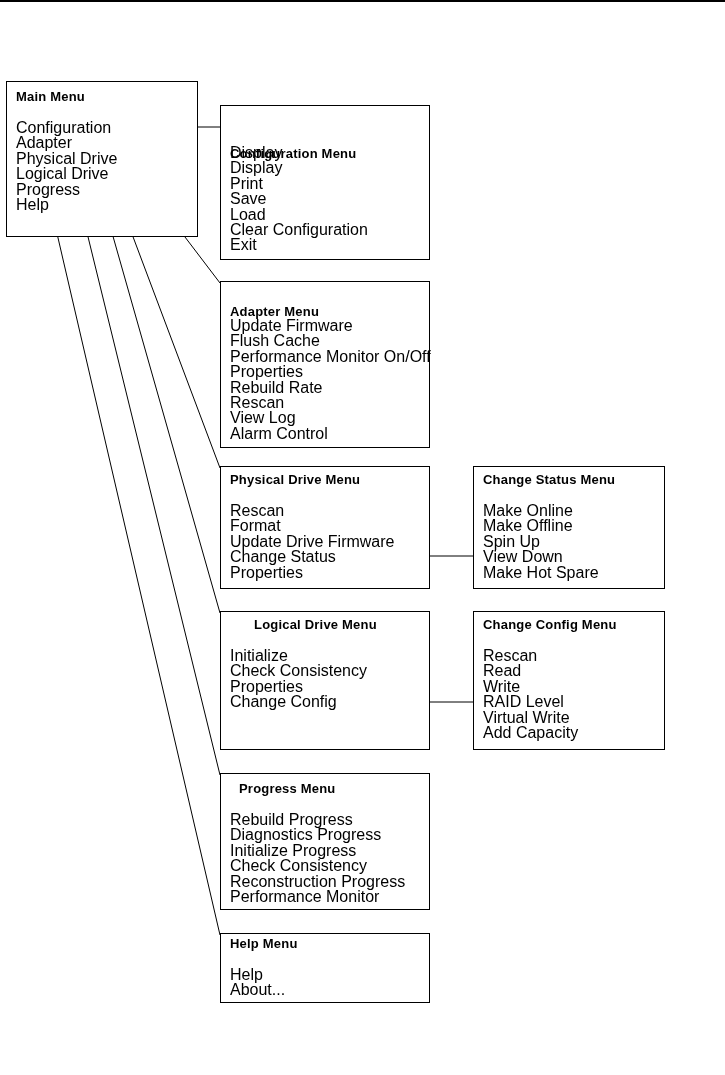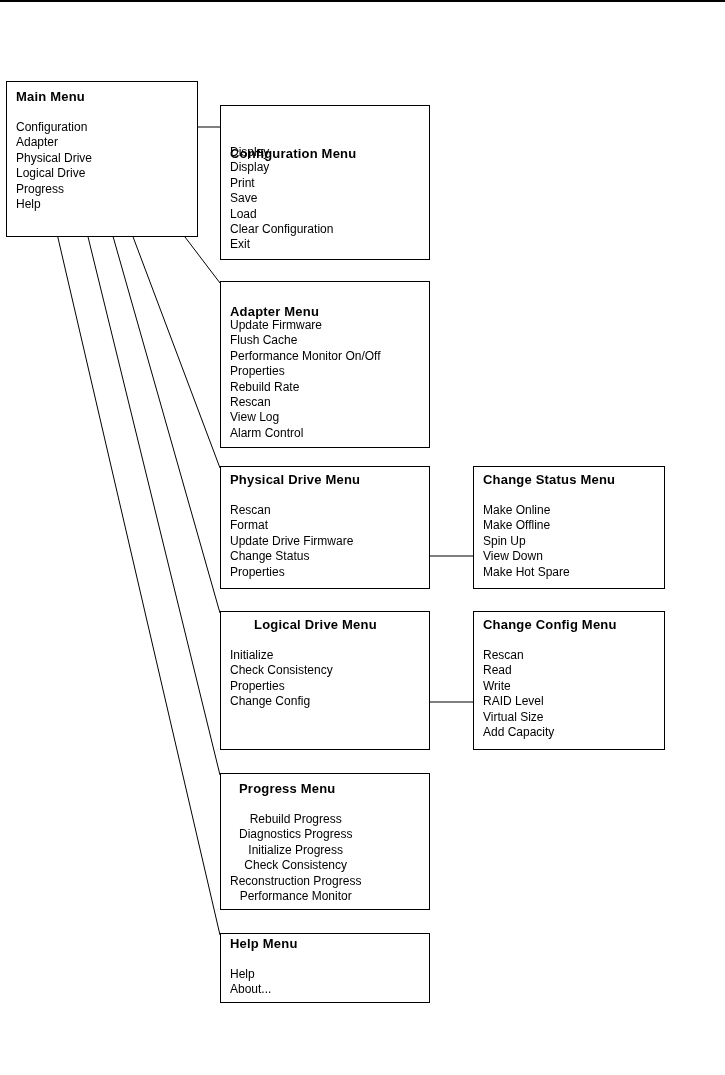--- a/index.html
+++ b/index.html
@@ -44,21 +44,21 @@
   .menu-title {
     position: absolute;
     font-size: 13px;
     font-weight: bold;
     letter-spacing: 0.2px;
     white-space: nowrap;
     line-height: 14px;
   }
   .menu-items {
     position: absolute;
-    font-size: 12px;
+    font-size: 16px;
     font-weight: normal;
     line-height: 15.4px;
     white-space: nowrap;
   }
   .menu-item {
     display: block;
     white-space: nowrap;
   }
 </style>
 </head>
@@ -139,26 +139,26 @@
         <span class="menu-item">Properties</span>
         <span class="menu-item">Change Config</span>
       </div>
       <div class="menu-box" style="left: 473px; top: 611px; width: 192px; height: 139px;"></div>
       <div class="menu-title" style="left: 483px; top: 618px;">Change Config Menu</div>
       <div class="menu-items" style="left: 483px; top: 648px;">
         <span class="menu-item">Rescan</span>
         <span class="menu-item">Read</span>
         <span class="menu-item">Write</span>
         <span class="menu-item">RAID Level</span>
-        <span class="menu-item">Virtual Size</span>
+        <span class="menu-item">Virtual Write</span>
         <span class="menu-item">Add Capacity</span>
       </div>
       <div class="menu-box" style="left: 220px; top: 773px; width: 210px; height: 137px;"></div>
       <div class="menu-title" style="left: 239px; top: 782px; text-align: right;">Progress  Menu</div>
-      <div class="menu-items" style="left: 230px; top: 812px; text-align: center;">
+      <div class="menu-items" style="left: 230px; top: 812px;">
         <span class="menu-item">Rebuild Progress</span>
         <span class="menu-item">Diagnostics Progress</span>
         <span class="menu-item">Initialize Progress</span>
         <span class="menu-item">Check Consistency</span>
         <span class="menu-item">Reconstruction Progress</span>
         <span class="menu-item">Performance Monitor</span>
       </div>
       <div class="menu-box" style="left: 220px; top: 933px; width: 210px; height: 70px;"></div>
       <div class="menu-title" style="left: 230px; top: 937px;">Help Menu</div>
       <div class="menu-items" style="left: 230px; top: 967px;">

